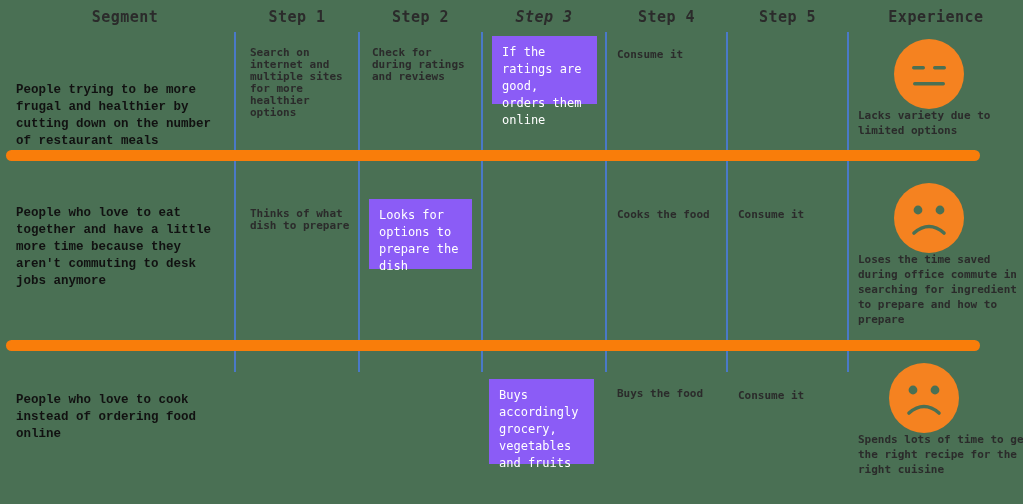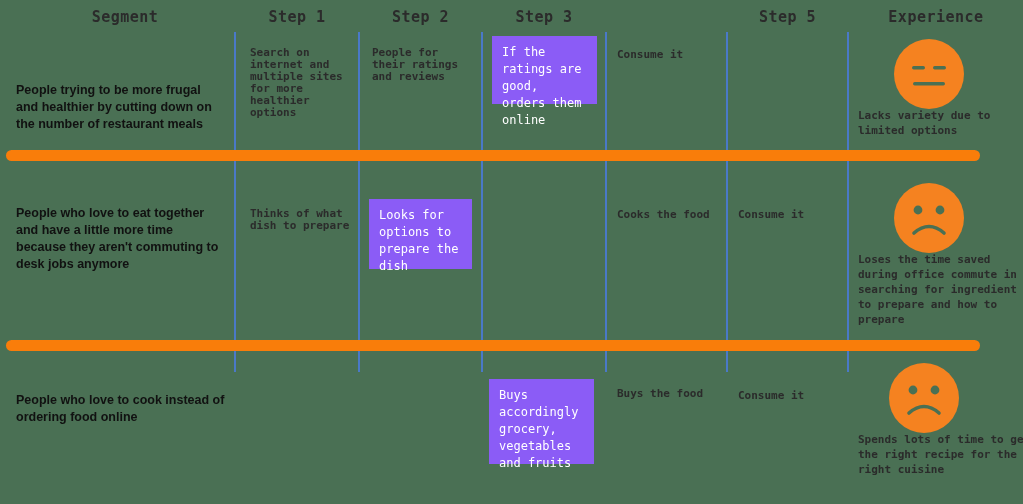--- a/index.html
+++ b/index.html
@@ -49,21 +49,21 @@
     height: 11px;
     background: #f97d0a;
     border-radius: 6px;
   }
 
   
   .segment-text {
     position: absolute;
     left: 16px;
     width: 210px;
-    font-family: Liberation Sans, sans-serif;
+    font-family: Liberation Mono, monospace;
     font-size: 12.5px;
     font-weight: bold;
     line-height: 17px;
     color: #111111;
   }
 
   
   .step-text {
     position: absolute;
     font-family: "DejaVu Sans Mono", monospace;
@@ -108,29 +108,30 @@
   <div class="divider" style="left:234px;"></div>
   <div class="divider" style="left:358px;"></div>
   <div class="divider" style="left:481px;"></div>
   <div class="divider" style="left:605px;"></div>
   <div class="divider" style="left:726px;"></div>
   <div class="divider" style="left:847px;"></div>
 
   <div class="header-cell" style="left:16px;  width:218px;">Segment</div>
   <div class="header-cell" style="left:236px; width:122px;">Step 1</div>
   <div class="header-cell" style="left:360px; width:121px;">Step 2</div>
-  <div class="header-cell" style="left:483px; width:122px;">Step 3</div>
+  <div class="header-cell" style="left:483px; width:122px;font-style:italic;">Step 3</div>
+  <div class="header-cell" style="left:607px; width:119px;">Step 4</div>
   <div class="header-cell" style="left:728px; width:119px;">Step 5</div>
   <div class="header-cell" style="left:849px; width:174px;">Experience</div>
 
   <div class="segment-text" style="top:82px;">People trying to be more frugal and healthier by cutting down on the number of restaurant meals</div>
 
   <div class="step-text" style="left:250px; top:47px; width:100px;">Search on internet and multiple sites for more healthier options</div>
 
-  <div class="step-text" style="left:372px; top:47px; width:100px;">People for their ratings and reviews</div>
+  <div class="step-text" style="left:372px; top:47px; width:100px;">Check for during ratings and reviews</div>
 
   <div class="step-box" style="left:492px; top:36px; width:105px; height:68px;">If the ratings are good, orders them online</div>
 
   <div class="step-text" style="left:617px; top:49px; width:100px;">Consume it</div>
 
   <div class="step-text" style="left:738px; top:49px; width:100px;"></div>
 
   <svg class="face" style="left:893px; top:38px;" viewBox="0 0 72 72">
     <circle cx="36" cy="36" r="35" fill="#f58220"></circle>
     <rect x="19" y="28" width="13" height="3.4" rx="1.7" fill="#4a7054"></rect>

